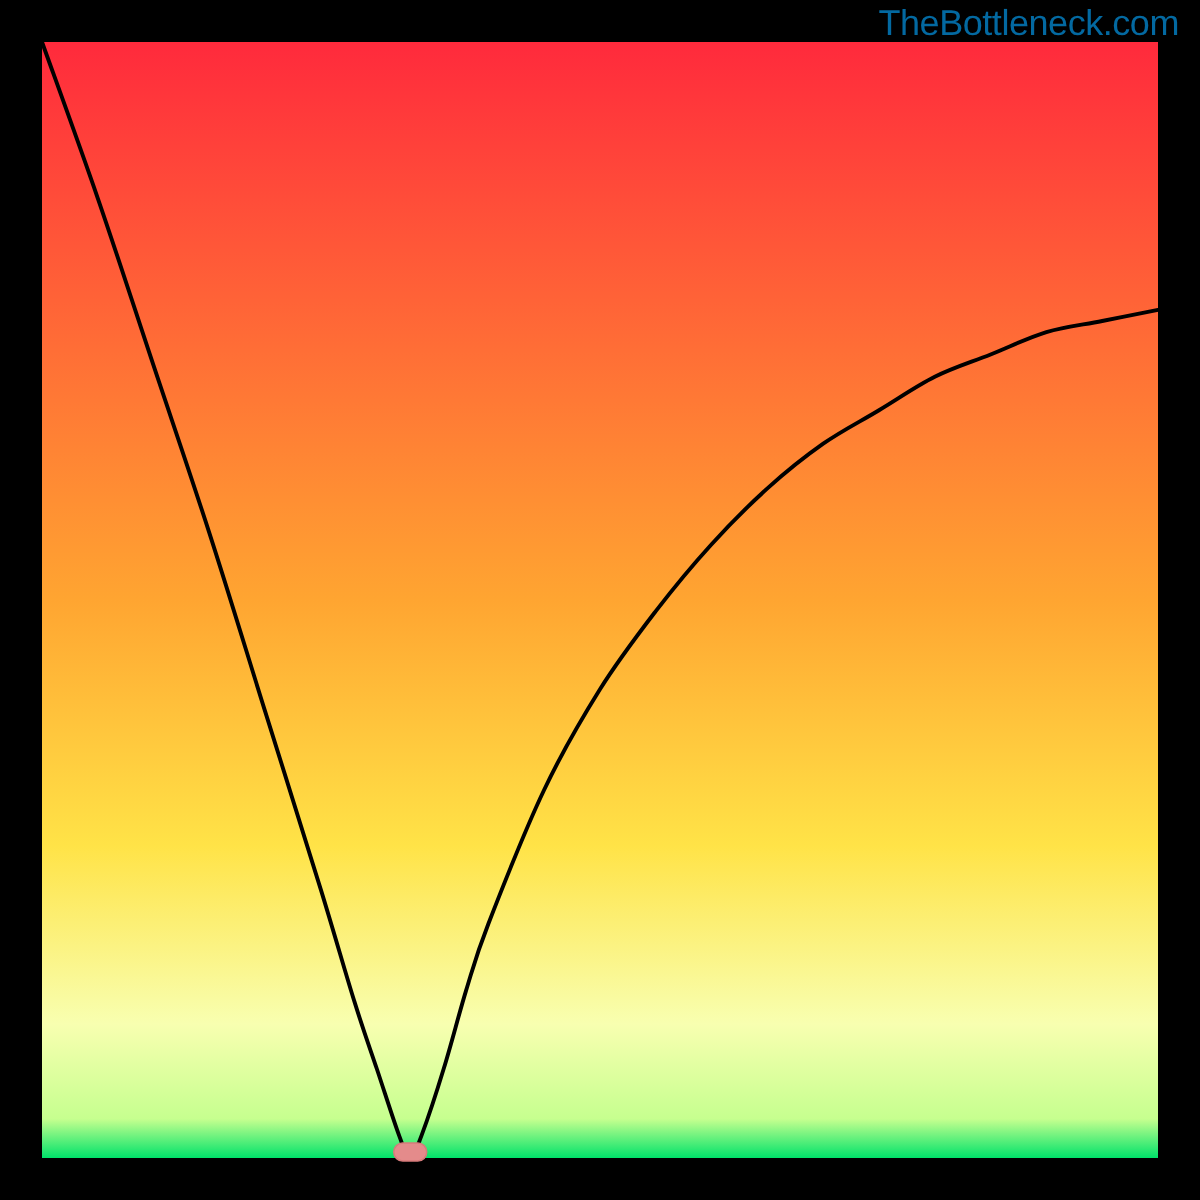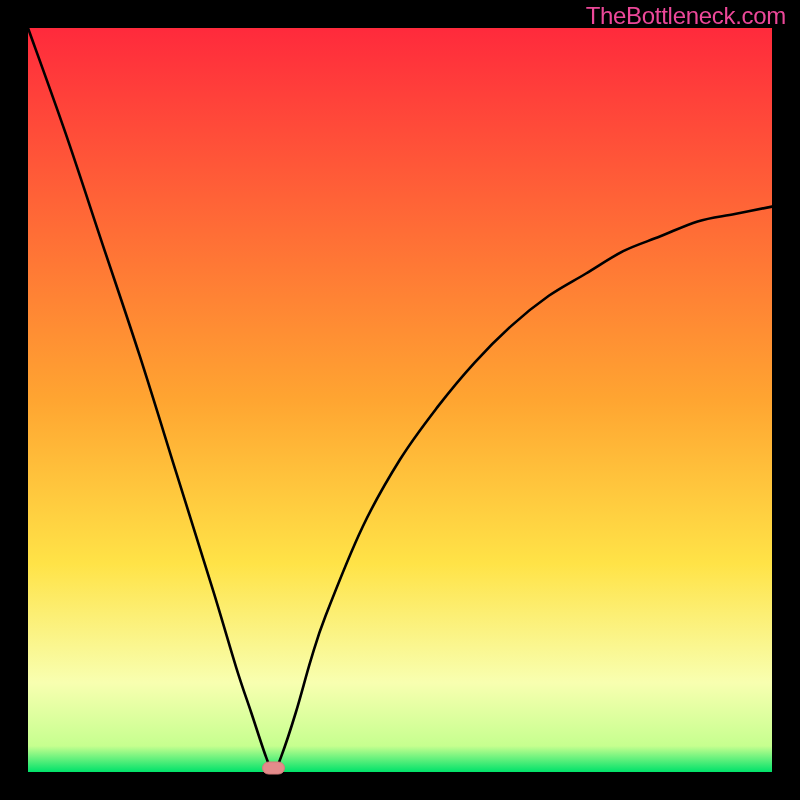--- a/index.html
+++ b/index.html
@@ -13,21 +13,21 @@
   }
   .wrap {
     position: relative;
     width: 800px;
     height: 800px;
   }
   .watermark {
     position: absolute;
     top: 2px;
     right: 14px;
-    color: #ec4899;
+    color: #0369a1;
     font-size: 24px;
     font-weight: 500;
     letter-spacing: -0.3px;
     z-index: 10;
   }
   svg.chart {
     position: absolute;
     left: 0;
     top: 0;
     width: 800px;

